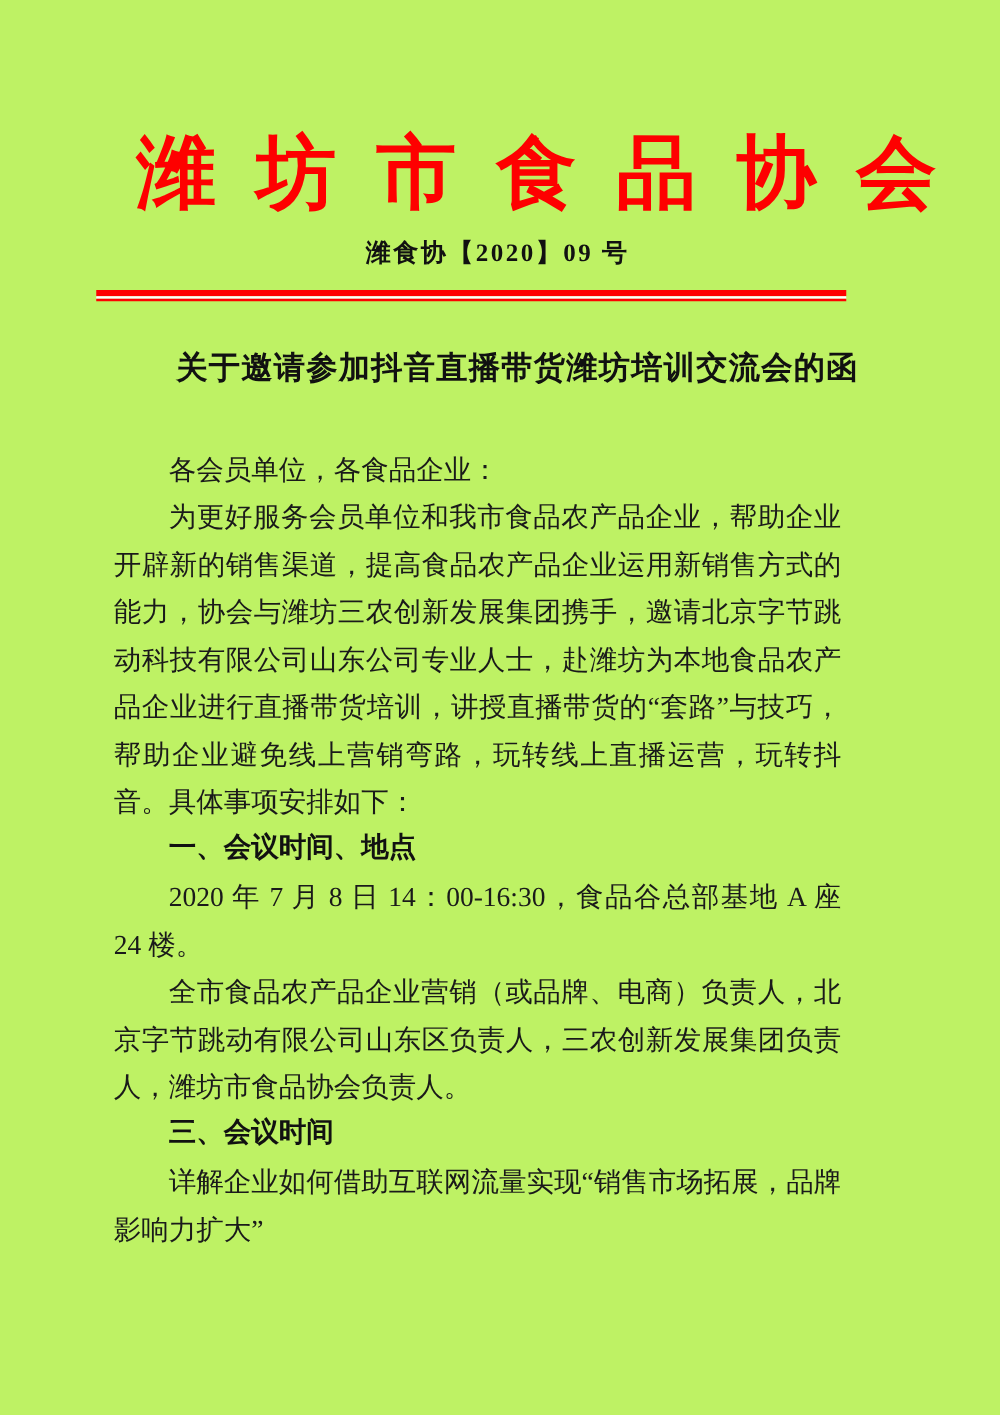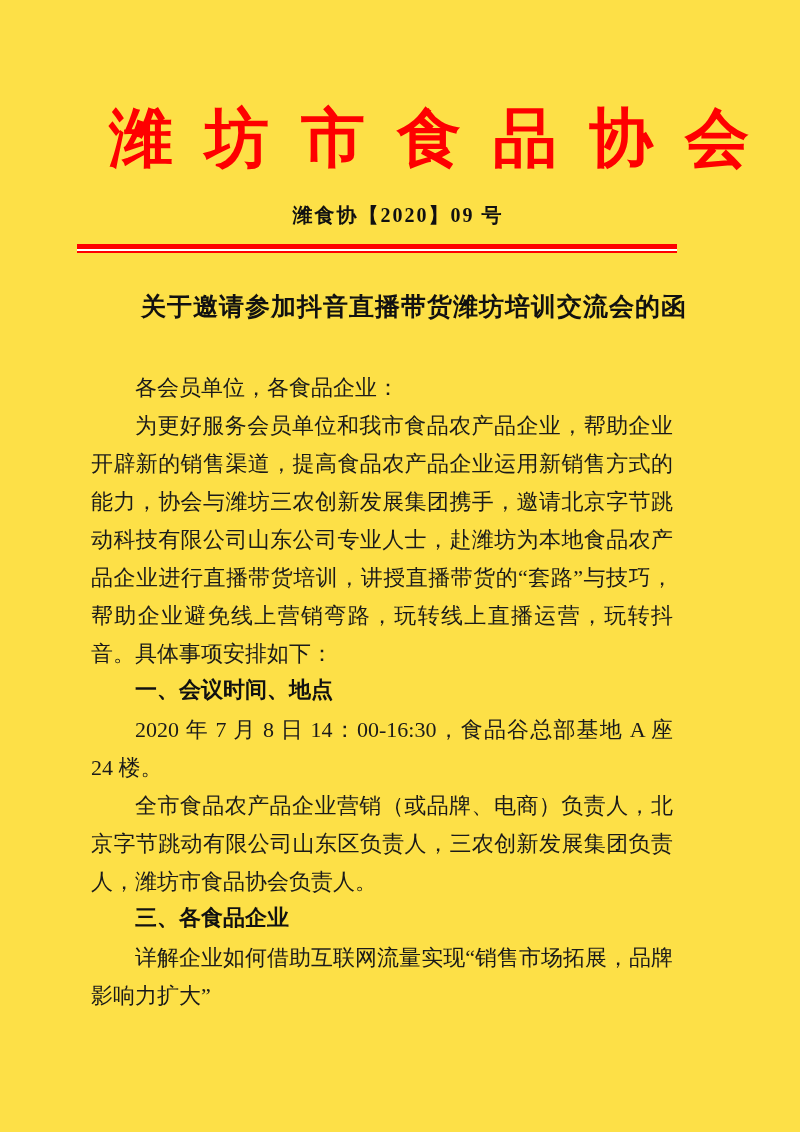--- a/index.html
+++ b/index.html
@@ -1,21 +1,21 @@
 <!DOCTYPE html>
 <html><head>
 <meta charset="utf-8">
 <style>
   * { margin: 0; padding: 0; box-sizing: border-box; }
   html, body { background: #ffffff; }
   .page {
     position: relative;
     width: 800px;
     height: 1132px;
-    background: #fde047;
+    background: #bef264;
     overflow: hidden;
     font-family: "Liberation Serif", "DejaVu Serif", serif;
     color: #1a1a1a;
   }
   .sheet {
     position: absolute;
     left: 77px;
     top: 0;
     width: 610px;
     height: 1132px;
@@ -25,21 +25,21 @@
     text-align: center;
     font-family: "Liberation Serif", "DejaVu Serif", serif;
     font-weight: bold;
     font-size: 64px;
     line-height: 66px;
     letter-spacing: 0.5em;
     padding-left: 0.5em;
     white-space: nowrap;
   }
   .doc-number {
-    margin-top: 30px;
+    margin-top: 18px;
     position: relative;
     left: 16px;
     text-align: center;
     font-family: "Liberation Serif", "DejaVu Serif", serif;
     font-weight: bold;
     font-size: 20px;
     line-height: 26px;
     color: #111111;
     letter-spacing: 2px;
   }
@@ -96,18 +96,18 @@
     <div class="body-text">
       <p class="salutation">各会员单位，各食品企业：</p>
 
       <p>为更好服务会员单位和我市食品农产品企业，帮助企业开辟新的销售渠道，提高食品农产品企业运用新销售方式的能力，协会与潍坊三农创新发展集团携手，邀请北京字节跳动科技有限公司山东公司专业人士，赴潍坊为本地食品农产品企业进行直播带货培训，讲授直播带货的“套路”与技巧，帮助企业避免线上营销弯路，玩转线上直播运营，玩转抖音。具体事项安排如下：</p>
 
       <p class="section-heading">一、会议时间、地点</p>
       <p>2020 年 7 月 8 日 14：00-16:30，食品谷总部基地 A 座 24 楼。</p>
 
       <p>全市食品农产品企业营销（或品牌、电商）负责人，北京字节跳动有限公司山东区负责人，三农创新发展集团负责人，潍坊市食品协会负责人。</p>
 
-      <p class="section-heading">三、各食品企业</p>
+      <p class="section-heading">三、会议时间</p>
       <p>详解企业如何借助互联网流量实现“销售市场拓展，品牌影响力扩大”</p>
     </div>
 
   </div>
 </div>
 
 </body></html>

